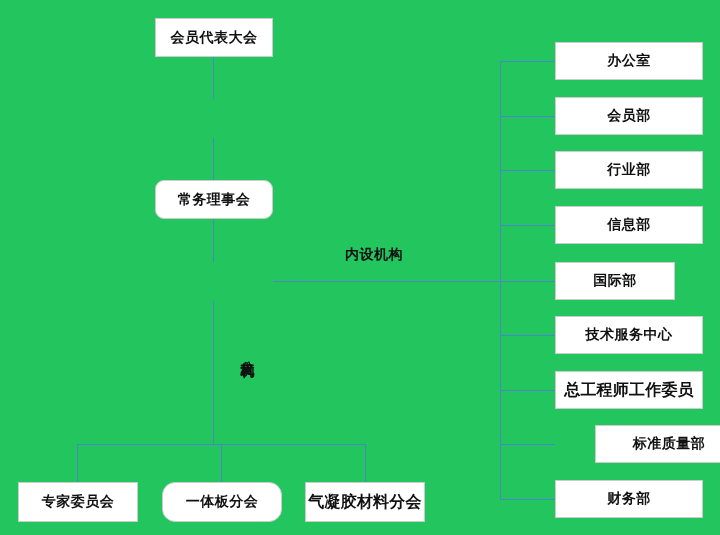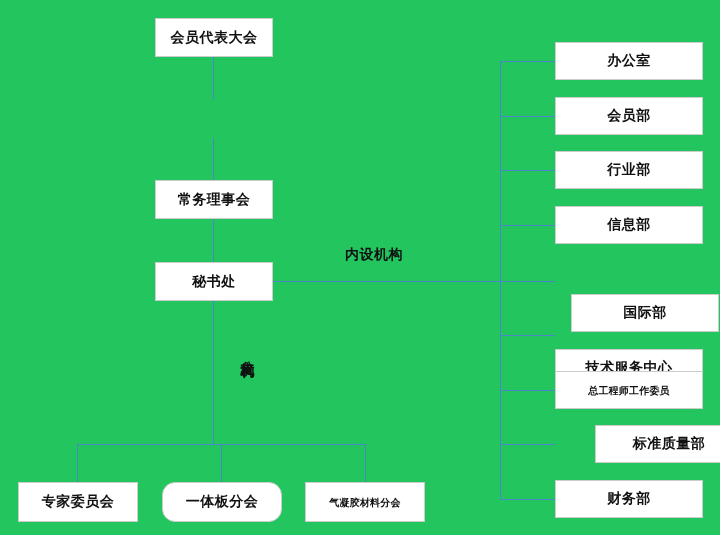--- a/index.html
+++ b/index.html
@@ -28,21 +28,21 @@
     justify-content: center;
     text-align: center;
     color: #111111;
     font-weight: bold;
     font-size: 14px;
     line-height: 1.1;
     letter-spacing: 0.5px;
     z-index: 2;
   }
   .node-box.small {
-    font-size: 10px;
+    font-size: 16px;
     letter-spacing: 0.2px;
   }
   .connector {
     position: absolute;
     background: #4a86c8;
     z-index: 1;
   }
   .connector.v {
     width: 1px;
   }
@@ -72,25 +72,22 @@
 <div id="chart-root">
 
   <div class="connector v" style="left:213px; top:57px; height:42px;"></div>
   <div class="connector v" style="left:213px; top:138px; height:42px;"></div>
   <div class="connector v" style="left:213px; top:219px; height:43px;"></div>
   <div class="connector v" style="left:213px; top:301px; height:144px;"></div>
 
   <div class="node-box" style="left:155px; top:18px; width:118px; height:39px;">
     <span>会员代表大会</span>
   </div>
-  <div class="node-box" style="left:155px; top:180px; width:118px; height:39px;">
+  <div class="node-box" style="left:155px; top:180px; width:118px; height:39px;border-radius:9px;">
     <span>常务理事会</span>
-  </div>
-  <div class="node-box" style="left:155px; top:262px; width:118px; height:39px;">
-    <span>秘书处</span>
   </div>
 
   <div class="free-label" style="left:345px; top:246px;">内设机构</div>
 
   <div class="free-label vertical" style="left:241px; top:350px;">分支机构</div>
 
   <div class="connector h" style="left:273px; top:281px; width:282px;"></div>
   <div class="connector v" style="left:500px; top:61px; height:438px;"></div>
 
   <div class="connector h" style="left:500px; top:61px; width:55px;"></div>
@@ -108,24 +105,24 @@
   </div>
   <div class="node-box" style="left:555px; top:97px; width:148px; height:38px;">
     <span>会员部</span>
   </div>
   <div class="node-box" style="left:555px; top:151px; width:148px; height:38px;">
     <span>行业部</span>
   </div>
   <div class="node-box" style="left:555px; top:206px; width:148px; height:38px;align-items:center;">
     <span>信息部</span>
   </div>
-  <div class="node-box" style="left:571px; top:262px; width:148px; height:38px;margin-top:32px;">
+  <div class="node-box" style="left:555px; top:262px; width:120px; height:38px;">
     <span>国际部</span>
   </div>
-  <div class="node-box" style="left:555px; top:316px; width:148px; height:38px;margin-top:33px;">
+  <div class="node-box" style="left:555px; top:316px; width:148px; height:38px;">
     <span>技术服务中心</span>
   </div>
   <div class="node-box small" style="left:555px; top:371px; width:148px; height:38px;">
     <span>总工程师工作委员</span>
   </div>
   <div class="node-box" style="left:555px; top:425px; width:148px; height:38px;margin-left:40px;">
     <span>标准质量部</span>
   </div>
   <div class="node-box" style="left:555px; top:480px; width:148px; height:38px;">
     <span>财务部</span>

